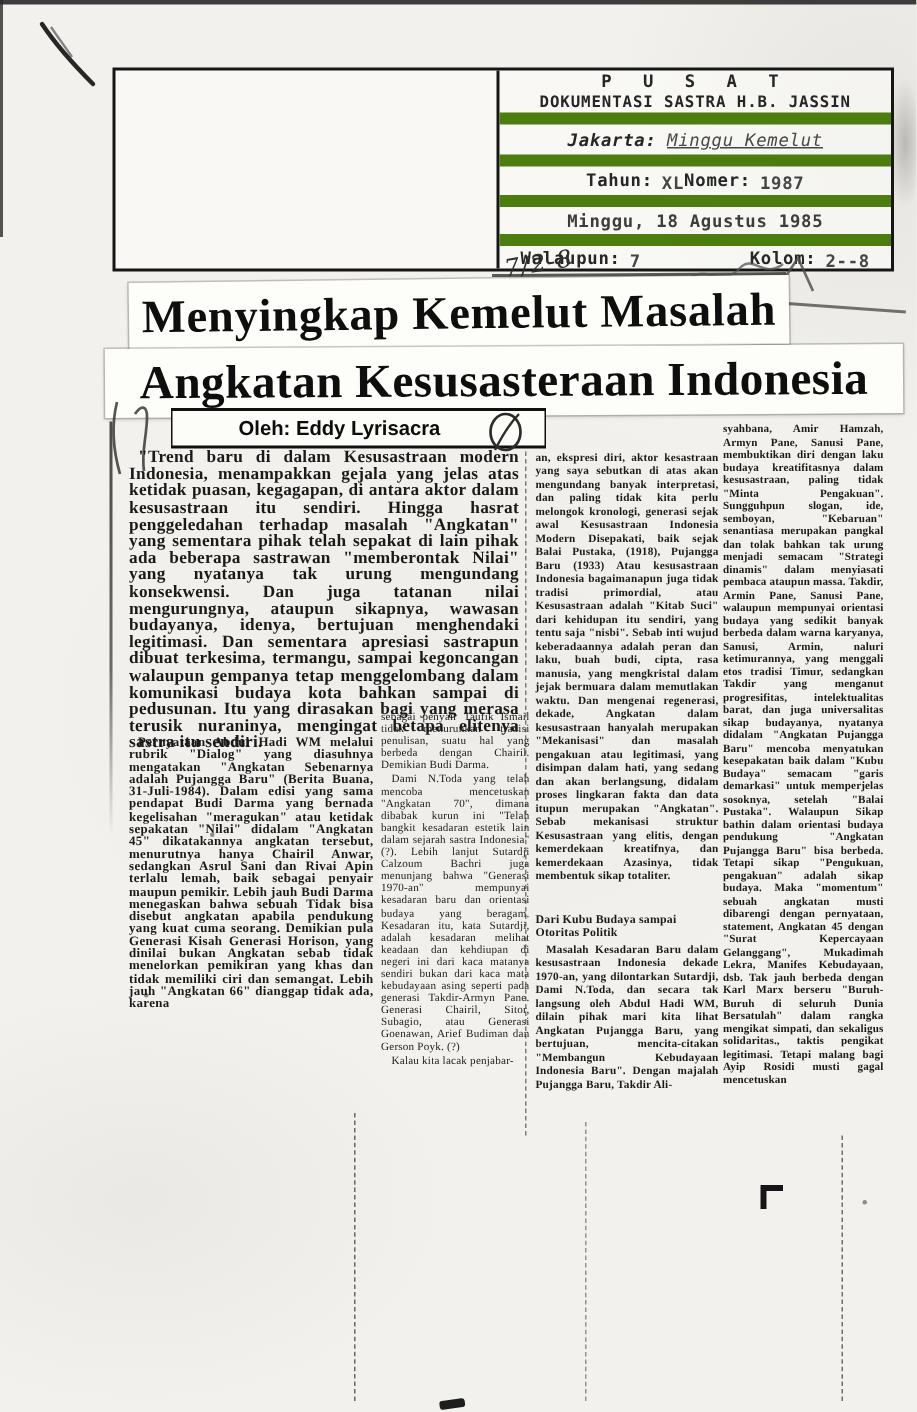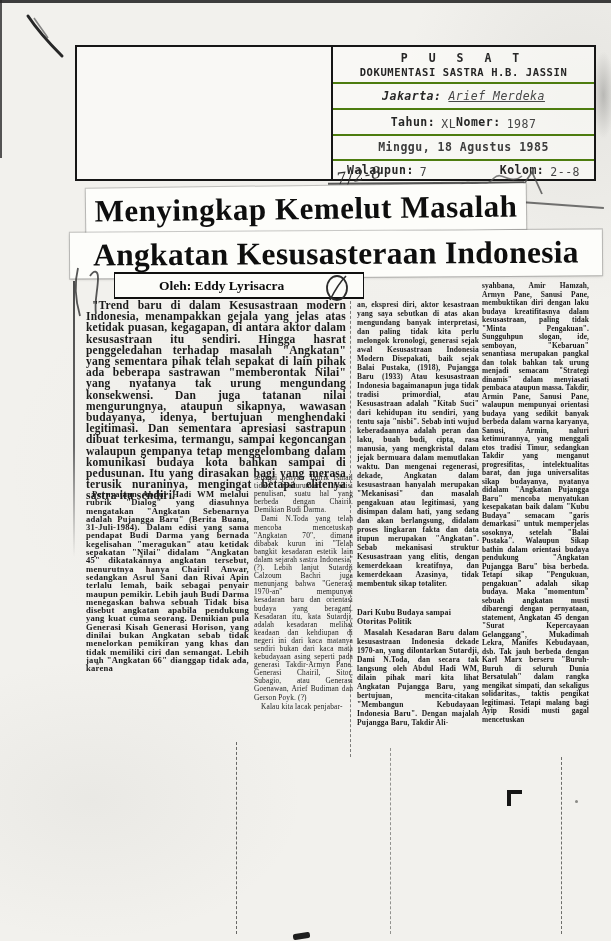--- a/index.html
+++ b/index.html
@@ -22,47 +22,47 @@
   .streak-title{left:520px;top:204px;width:84px;height:2px;background:#3a3a3a;opacity:.7;transform:rotate(4deg);}
   .streak-title2{left:328px;top:182px;width:196px;height:2px;background:#242424;opacity:.75;transform:rotate(-.4deg);}
   .smudge-bottom{left:293px;top:933px;width:17px;height:6px;background:#1e1e1e;border-radius:2px;transform:rotate(-8deg);}
   .speck{width:3px;height:3px;border-radius:50%;background:#8a8a86;}
   
   .stamp{left:75px;top:45px;width:517px;height:132px;border:2px solid #161616;
     background:rgba(253,253,250,.6);display:flex;
     font-family:"DejaVu Sans Mono", monospace;color:#262626;}
   .stamp-left{width:254px;border-right:2px solid #161616;}
   .stamp-right{flex:1;display:flex;flex-direction:column;}
-  .stamp-row{border-bottom:2px solid #4d7c0f;display:flex;align-items:center;justify-content:center;
+  .stamp-row{border-bottom:8px solid #4d7c0f;display:flex;align-items:center;justify-content:center;
     font-size:11.5px;font-weight:bold;letter-spacing:.5px;}
   .stamp-row:last-child{border-bottom:none;}
   .r1{height:37px;flex-direction:column;justify-content:center;line-height:14px;}
   .r1 .org1{letter-spacing:7px;}
   .r1 .org2{font-size:10.5px;letter-spacing:.6px;}
   .r2{height:25px;font-style:italic;}
   .r3{height:25px;padding:0 14px;}
   .r4{height:24px;color:#3d3d3d;font-weight:bold;}
   .r5{height:19px;justify-content:space-between;padding:0 14px;}
-  .stamp-val{font-weight:normal;color:#454545;position:relative;top:2px;margin-left:6px;}
+  .stamp-val{font-weight:bold;color:#454545;position:relative;top:2px;margin-left:6px;}
   .pub{font-weight:normal;color:#474747;text-decoration:underline;margin-left:7px;}
   .lbl-pair{display:flex;align-items:baseline;}
   
   .hand-note{left:336px;top:166px;font-family:"DejaVu Serif", serif;font-style:italic;
     font-size:16px;color:#2f2f2f;transform:rotate(-9deg);letter-spacing:1px;}
   svg.stroke{overflow:visible;}
   
   .title-strip{background:#fdfdfa;box-shadow:0 0 0 1px rgba(60,60,60,.25), 0 1px 3px rgba(0,0,0,.18);
     display:flex;align-items:center;justify-content:center;
     font-family:"Liberation Serif", serif;font-weight:bold;color:#0e0e0e;white-space:nowrap;}
   .title1{left:86px;top:186px;width:440px;height:46px;font-size:31px;transform:rotate(-.7deg);letter-spacing:.5px;}
   .title2{left:70px;top:231px;width:532px;height:46px;font-size:31.5px;transform:rotate(-.35deg);letter-spacing:.3px;}
   
   .byline-box{left:114px;top:272px;width:250px;height:27px;background:#fcfcf9;
     border:2px solid #101010;border-left-width:1px;border-right-width:1px;
-    font-family:Liberation Serif, serif;font-weight:bold;font-size:13.5px;
+    font-family:Liberation Sans, sans-serif;font-weight:bold;font-size:13.5px;
     display:flex;align-items:center;padding-left:44px;box-sizing:border-box;color:#0c0c0c;}
   
   .margin-line{left:73px;top:281px;width:2px;height:276px;
     background:linear-gradient(#4a4a4a, #6a6a6a 60%, transparent);}
   .dash{border-left:1.5px dashed #7d7d7a;width:0;}
   .dash1{left:350px;top:301px;height:456px;}
   .dash2{left:236px;top:742px;height:192px;border-color:#676765;}
   .dash3{left:390px;top:748px;height:186px;border-color:#93938f;}
   .dash4{left:561px;top:757px;height:177px;border-color:#6d6d6a;}
   
@@ -98,21 +98,21 @@
 
 <div class="abs stamp">
   <div class="stamp-left"></div>
   <div class="stamp-right">
     <div class="stamp-row r1">
       <span class="org1">P U S A T</span>
       <span class="org2">DOKUMENTASI SASTRA H.B. JASSIN</span>
     </div>
     <div class="stamp-row r2">
       <span>Jakarta:</span>
-      <span class="pub">Arief Merdeka</span>
+      <span class="pub">Minggu Kemelut</span>
     </div>
     <div class="stamp-row r3">
       <span class="lbl-pair">
           <span>Tahun:</span>
           <span class="stamp-val">XL</span>
         </span>
       <span class="lbl-pair">
           <span>Nomer:</span>
           <span class="stamp-val">1987</span>
         </span>

